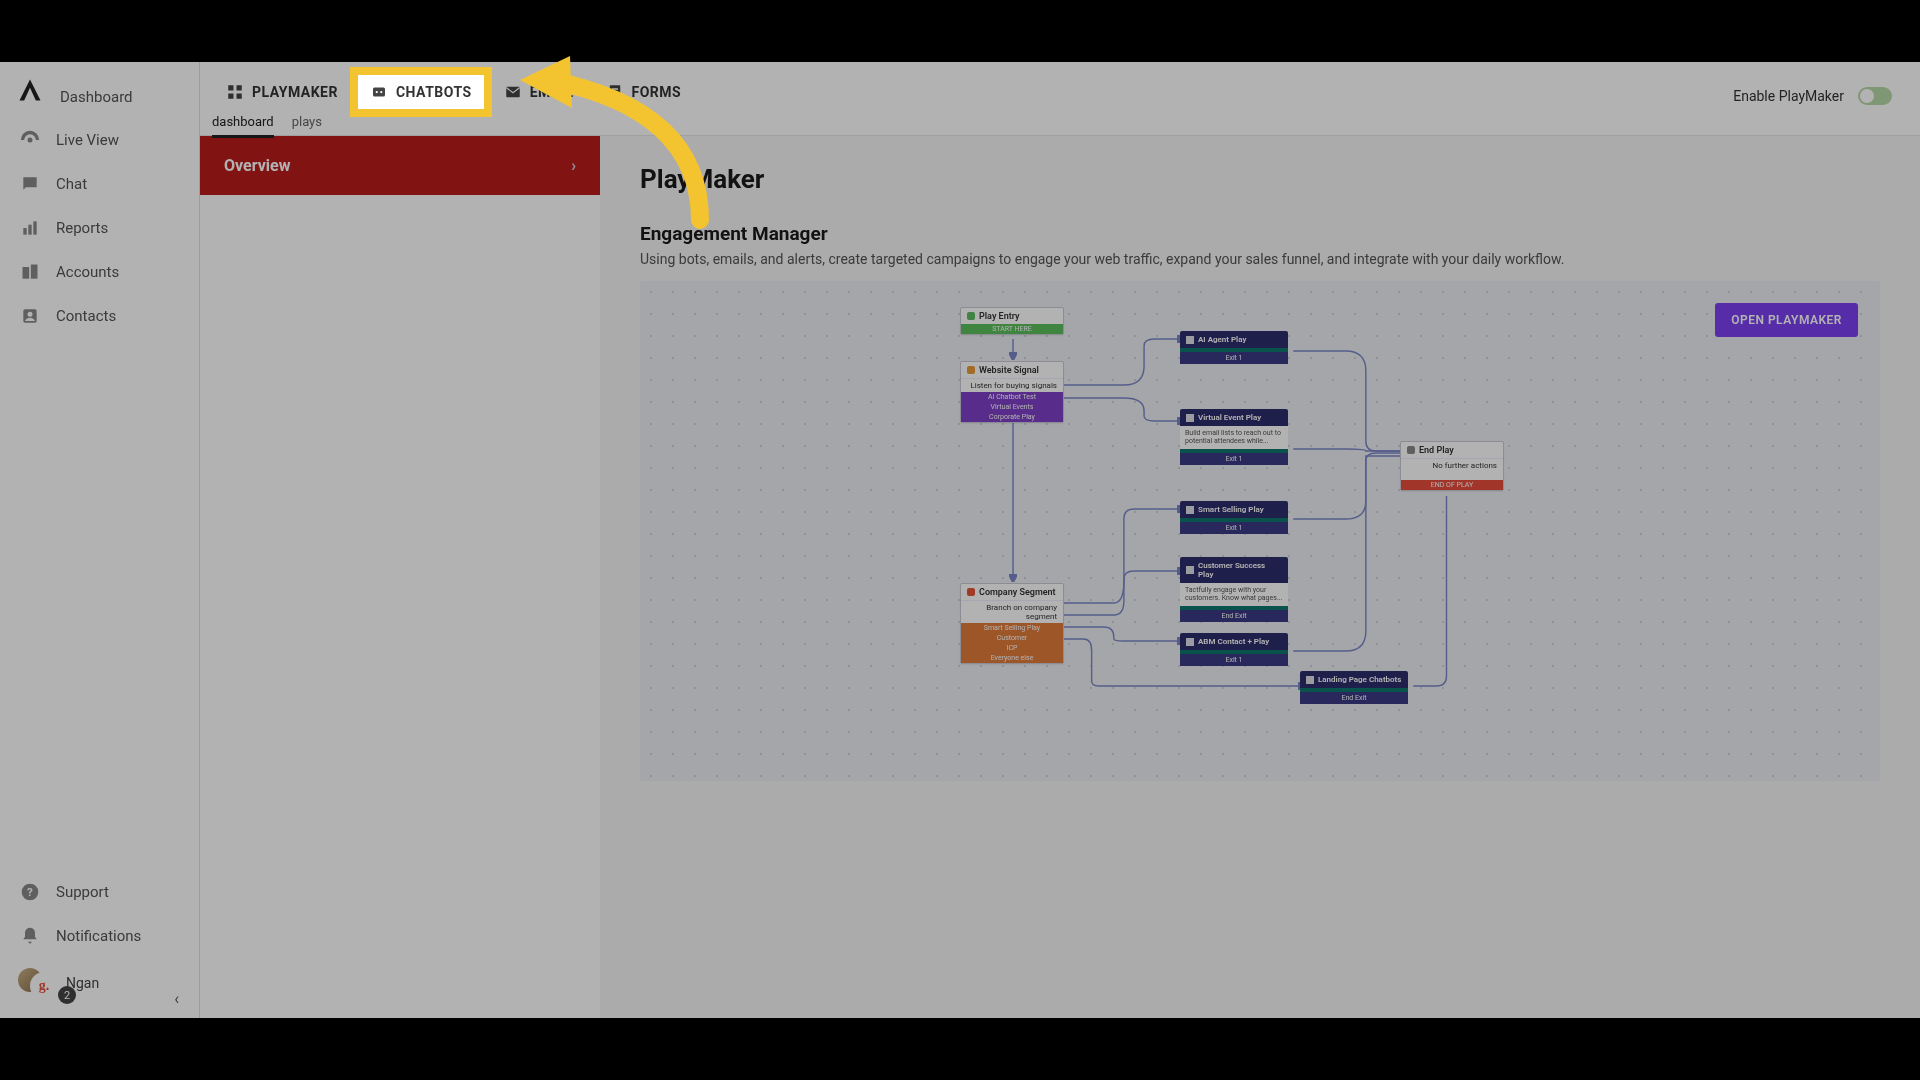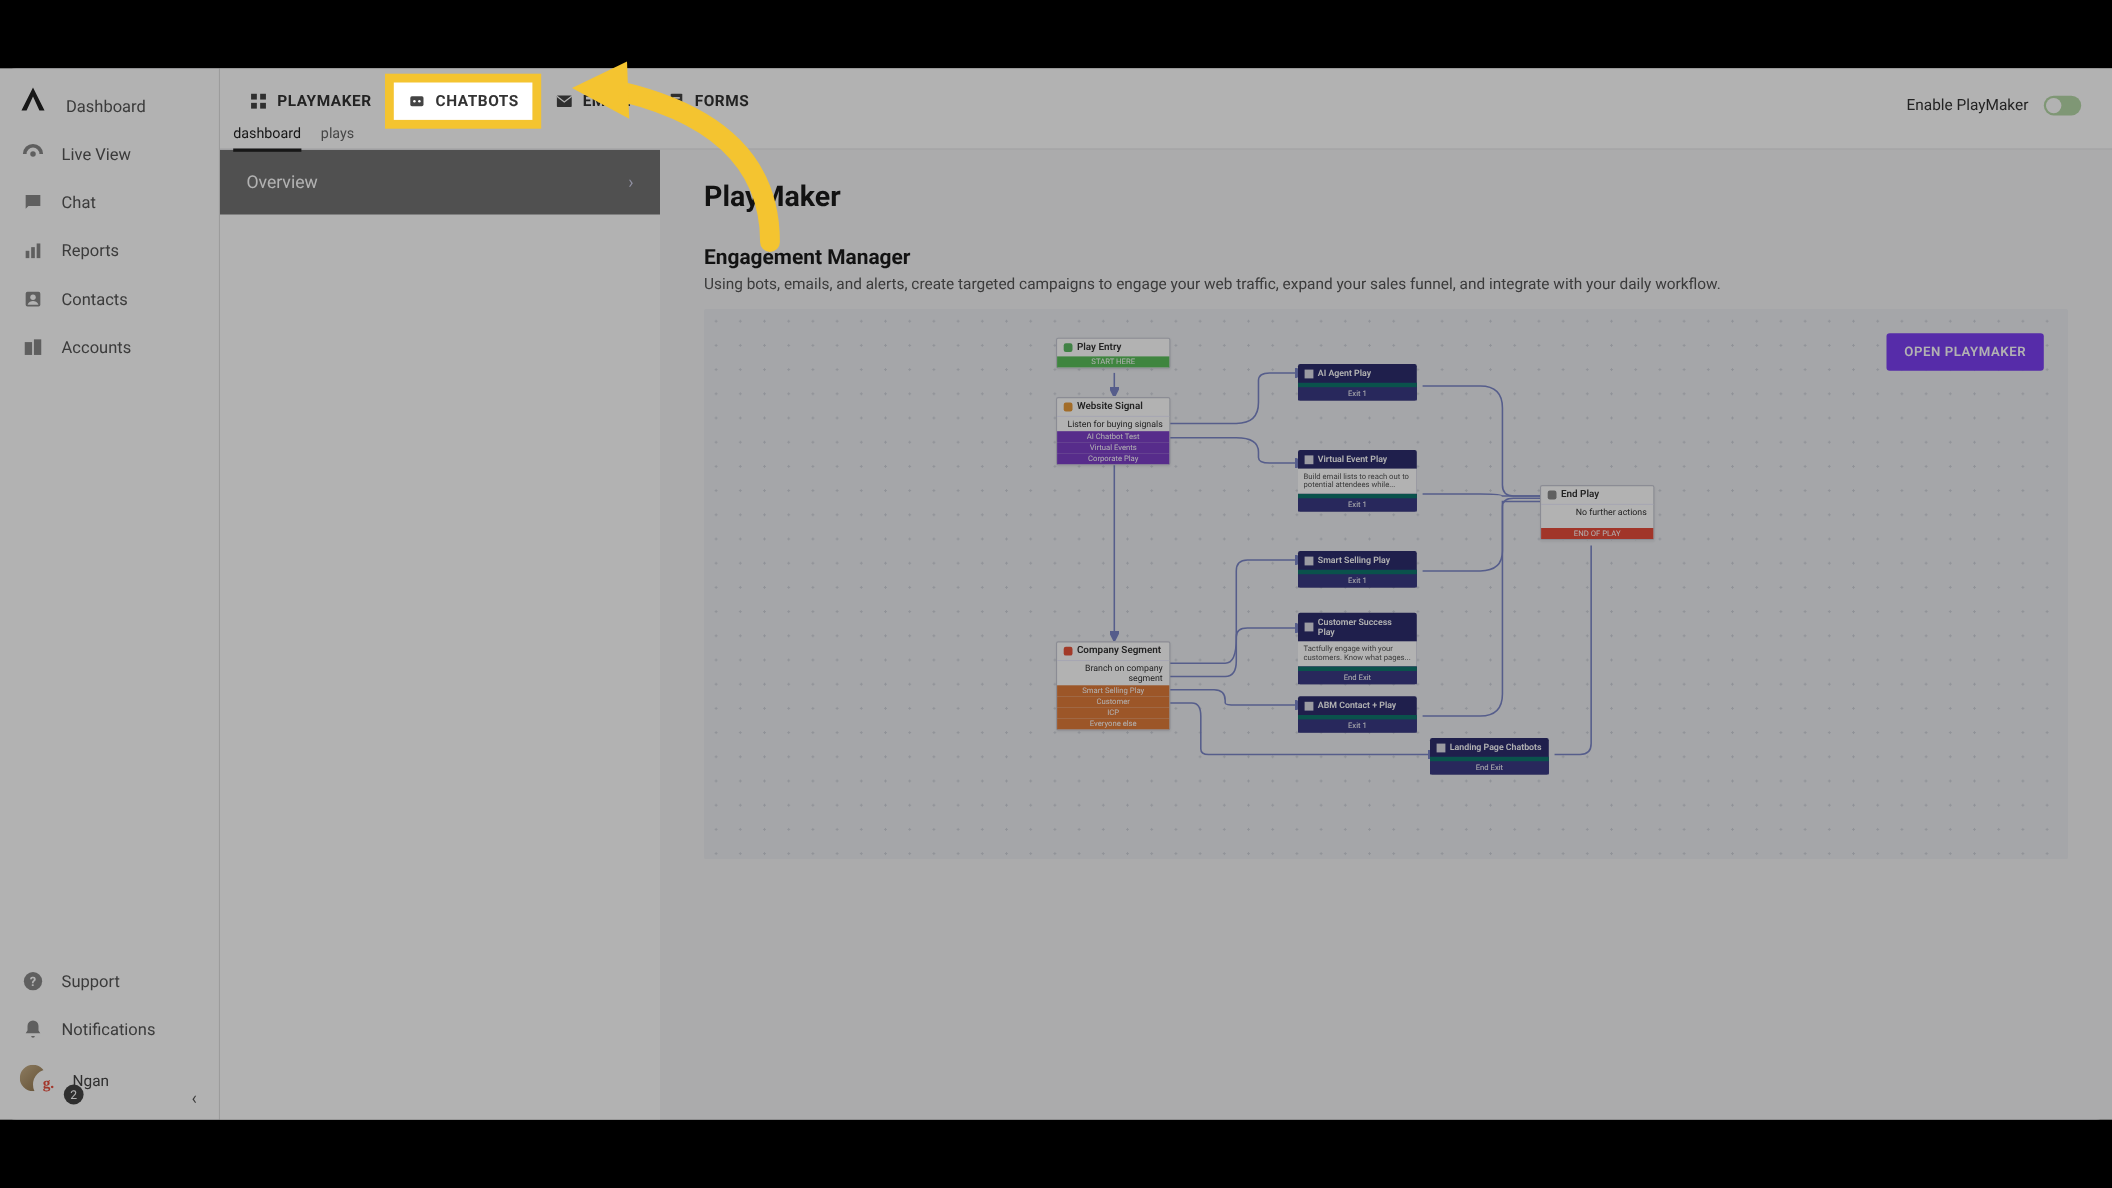--- a/index.html
+++ b/index.html
@@ -1,19 +1,19 @@
 <!DOCTYPE html>
 <html><head>
 <meta charset="utf-8">
 <style>
   * { box-sizing: border-box; margin: 0; padding: 0; font-family: -apple-system, BlinkMacSystemFont, "Segoe UI", Roboto, Arial, sans-serif; }
   body { background: #000; width: 1920px; height: 1080px; overflow: hidden; position: relative; }
   .letterbox-top { position: absolute; top: 0; left: 0; right: 0; height: 62px; background: #000; z-index: 50; }
   .letterbox-bottom { position: absolute; bottom: 0; left: 0; right: 0; height: 62px; background: #000; z-index: 50; }
-  .app { position: absolute; top: 62px; left: 0; right: 0; bottom: 62px; background: #f5f5f7; display: flex; border-radius: 15px; }
+  .app { position: absolute; top: 62px; left: 0; right: 0; bottom: 62px; background: #f5f5f7; display: flex; }
   .overlay { position: absolute; top: 62px; left: 0; right: 0; bottom: 62px; background: rgba(0,0,0,0.30); z-index: 40; pointer-events: none; }
 
   
   .sidebar { width: 200px; background: #fff; border-right: 1px solid #e0e0e0; display: flex; flex-direction: column; position: relative; }
   .logo { width: 28px; height: 28px; margin: 14px 0 14px 16px; }
   .logo svg { width: 100%; height: 100%; }
   .nav { flex: 0 0 auto; }
   .nav-item { display: flex; align-items: center; gap: 16px; padding: 12px 16px 12px 20px; cursor: pointer; color: #555; font-size: 15px; }
   .nav-item.active { color: #222; position: relative; }
   .nav-item.active::before { content:""; position:absolute; left:0; top:8px; bottom:8px; width:4px; background:#000; border-radius:0 2px 2px 0;}
@@ -39,21 +39,21 @@
   .subtabs { position:absolute; left:12px; top:52px; display:flex; gap:18px; font-size:13px; color:#666; }
   .subtab { padding-bottom:6px; cursor:pointer; }
   .subtab.active { color:#222; border-bottom:3px solid #222; }
   .topbar-right { margin-left:auto; display:flex; align-items:center; gap:14px; height:48px; margin-top:10px; }
   .enable-label { font-size:14px; color:#333; }
   .toggle { width:34px; height:18px; background:#b7d8a8; border-radius:10px; position:relative; }
   .toggle::after { content:""; position:absolute; width:14px; height:14px; border-radius:50%; background:#fff; top:2px; left:2px; }
 
   .content-row { flex:1; display:flex; }
   .subpanel { width:400px; background:#fff; }
-  .overview-item { background:#737373; color:#fff; padding:20px 24px; font-size:16px; font-weight:400; display:flex; align-items:flex-start; justify-content:space-between; cursor:pointer; }
+  .overview-item { background:#b91c1c; color:#fff; padding:20px 24px; font-size:16px; font-weight:700; display:flex; align-items:flex-start; justify-content:space-between; cursor:pointer; }
   .overview-item .chev { color:#cfcfe8; }
 
   .page { flex:1; padding: 28px 40px; overflow:auto; }
   .page-title { font-size:26px; font-weight:700; color:#1a1a1a; margin-bottom:28px; }
   .section-title { font-size:19px; font-weight:700; color:#1a1a1a; margin-bottom:6px; }
   .section-desc { font-size:14px; color:#555; margin-bottom:14px; }
 
   .canvas { background:#eceef2; position:relative; height:500px; border-radius:2px; background-image: radial-gradient(#cfd2da 1px, transparent 1px); background-size: 22px 22px; }
   .open-btn { position:absolute; top:22px; right:22px; background:#7b3ff2; color:#fff; font-size:12px; font-weight:600; letter-spacing:.5px; padding:10px 16px; border:none; border-radius:3px; cursor:pointer; }
 
@@ -121,35 +121,35 @@
               <rect x="4" y="12" width="4" height="8"></rect>
               <rect x="10" y="8" width="4" height="12"></rect>
               <rect x="16" y="4" width="4" height="16"></rect>
             </svg>
           </span>
         <span>Reports</span>
       </div>
       <div class="nav-item">
         <span class="nav-icon">
             <svg viewBox="0 0 24 24">
+              <rect x="3" y="6" width="8" height="14"></rect>
+              <rect x="13" y="3" width="8" height="17"></rect>
+            </svg>
+          </span>
+        <span>Accounts</span>
+      </div>
+      <div class="nav-item">
+        <span class="nav-icon">
+            <svg viewBox="0 0 24 24">
               <rect x="4" y="4" width="16" height="16" rx="2"></rect>
               <circle cx="12" cy="10" r="3" fill="#fff"></circle>
               <path d="M6 18c1-3 4-4 6-4s5 1 6 4" fill="#fff"></path>
             </svg>
           </span>
         <span>Contacts</span>
-      </div>
-      <div class="nav-item">
-        <span class="nav-icon">
-            <svg viewBox="0 0 24 24">
-              <rect x="3" y="6" width="8" height="14"></rect>
-              <rect x="13" y="3" width="8" height="17"></rect>
-            </svg>
-          </span>
-        <span>Accounts</span>
       </div>
     </nav>
 
     <div class="sidebar-bottom">
       <div class="nav-item">
         <span class="nav-icon">
             <svg viewBox="0 0 24 24">
               <circle cx="12" cy="12" r="10" fill="#888"></circle>
               <text x="12" y="17" text-anchor="middle" fill="#fff" font-size="14" font-weight="700">?</text>
             </svg>

